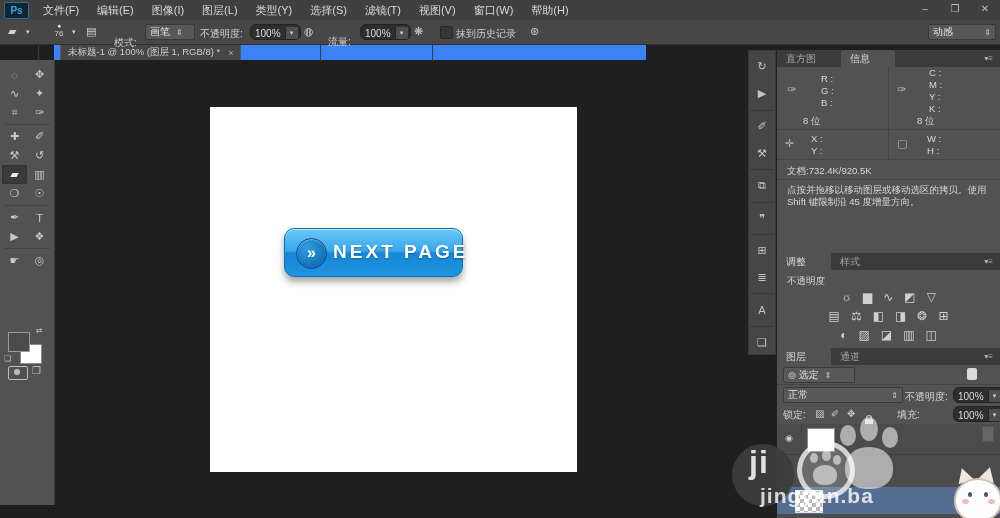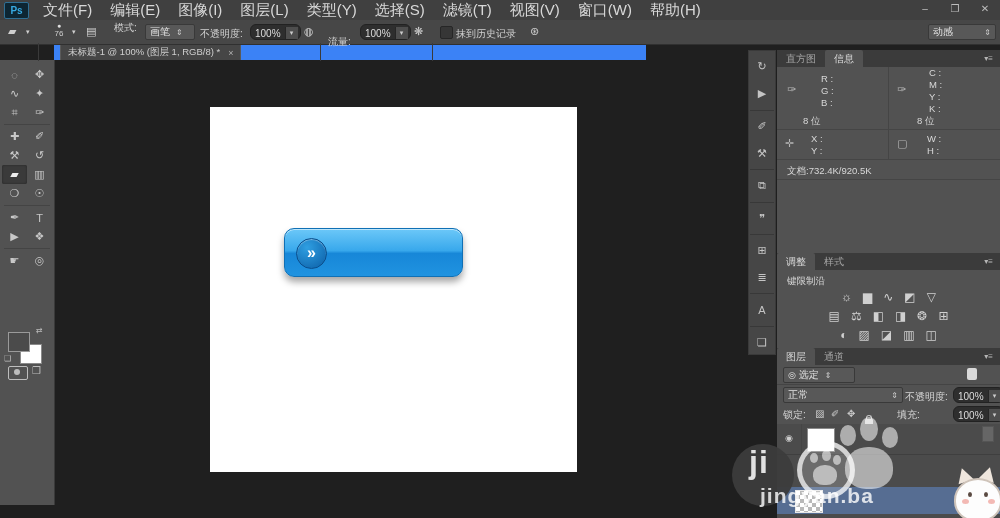--- a/index.html
+++ b/index.html
@@ -8,21 +8,21 @@
     background:#1f1f1f;color:#d6d6d6;
     font-family:"Liberation Sans","DejaVu Sans",sans-serif;
     -webkit-font-smoothing:antialiased;
   }
   .abs{position:absolute}
   
   .menubar{left:0;top:0;width:1000px;height:20px;background:#404040;border-bottom:1px solid #2c2c2c;z-index:20}
   .pslogo{left:4px;top:2px;width:23px;height:15px;background:#0d2633;border:1px solid #2f6f94;border-radius:2px;
           color:#37a9e1;font-weight:bold;font-size:10px;text-align:center;line-height:15px}
   .menuitems{left:34px;top:0;height:20px;display:flex;align-items:center}
-  .menu-item{padding:0 9px;font-size:15px;color:#d8d8d8;white-space:nowrap}
+  .menu-item{padding:0 9px;font-size:11px;color:#d8d8d8;white-space:nowrap}
   .winctl{top:2px;width:26px;height:14px;text-align:center;font-size:10px;color:#bdbdbd;line-height:14px}
   
   .optionsbar{left:0;top:20px;width:1000px;height:24px;background:#474747;border-bottom:1px solid #303030;z-index:20}
   .opt-icon{font-size:11px;color:#cfcfcf}
   .opt-label{font-size:10px;color:#d2d2d2;white-space:nowrap}
   .vbox{height:14px;background:#2e2e2e;border:1px solid #222;border-radius:6px;display:flex;align-items:flex-end;
         font-size:10px;color:#dcdcdc;padding:0 2px 0 4px}
   .vbox .arr{margin-left:4px;width:12px;height:12px;background:#4e4e4e;border-left:1px solid #262626;
              font-size:7px;color:#ccc;text-align:center;line-height:12px}
   .ddbox{height:14px;background:#585858;border:1px solid #393939;border-radius:2px;display:flex;align-items:center;
@@ -63,21 +63,21 @@
             letter-spacing:3px;text-shadow:0 1px 2px rgba(0,0,0,.3);white-space:nowrap}
   
   .dockstrip{left:748px;top:50px;width:26px;height:303px;background:#464646;border:1px solid #3a3a3a;z-index:15;
              display:flex;flex-direction:column;align-items:center}
   .dock-icon{width:24px;height:24px;display:flex;align-items:center;justify-content:center;
              font-size:11px;color:#c4c4c4;margin-top:4px}
   .dock-sep{width:24px;height:1px;background:#383838;margin-top:4px}
   
   .panel{background:#525252;z-index:15}
   .panel-tabs{position:absolute;left:0;top:0;right:0;height:17px;background:#3b3b3b;display:flex;font-size:10px}
-  .ptab{padding:2px 9px 0 9px;color:#a6a6a6;height:15px}
+  .ptab{padding:2px 25px 0 9px;color:#a6a6a6;height:15px}
   .ptab.active{background:#525252;color:#dadada;border-radius:2px 2px 0 0}
   .pmenu{margin-left:auto;color:#b5b5b5;font-size:8px;padding:4px 7px 0 0}
   .ilabel{position:absolute;font-size:9.5px;color:#d8d8d8;white-space:nowrap}
   .iicon{position:absolute;font-size:11px;color:#b5b5b5}
   .hline{position:absolute;left:0;right:0;height:1px;background:#454545}
   .vline{position:absolute;width:1px;background:#454545}
   .adj-row{position:absolute;left:0;width:223px;display:flex;justify-content:center;gap:11px}
   .adj-ic{font-size:12px;color:#d0d0d0}
   .lyr-row-label{font-size:10px;color:#d4d4d4;white-space:nowrap}
   .lockicon{position:relative;display:inline-block;width:8px;height:7px;background:#c9c9c9;border-radius:1px;top:1px}
@@ -130,21 +130,21 @@
 <div class="abs optionsbar">
   <span class="abs opt-icon" style="left:8px;top:5px">▰</span>
   <span class="abs opt-icon" style="left:26px;top:8px;font-size:7px">▾</span>
   <div class="abs osep" style="left:38px"></div>
   <div class="abs" style="left:46px;top:2px;width:26px;height:19px;text-align:center">
     <div style="font-size:7px;line-height:8px;color:#e0e0e0">●</div>
     <div style="font-size:8px;line-height:8px;color:#cfcfcf">76</div>
   </div>
   <span class="abs opt-icon" style="left:72px;top:8px;font-size:7px">▾</span>
   <span class="abs opt-icon" style="left:86px;top:5px">▤</span>
-  <span class="abs opt-label" style="left:114px;top:1px">模式:</span>
+  <span class="abs opt-label" style="left:114px;top:16px">模式:</span>
   <div class="abs ddbox" style="left:145px;top:4px;width:40px">
     <span>画笔</span>
     <span class="combo">⇕</span>
   </div>
   <span class="abs opt-label" style="left:200px;top:7px">不透明度:</span>
   <div class="abs vbox" style="left:250px;top:4px">
     <span>100%</span>
     <span class="arr">▾</span>
   </div>
   <span class="abs opt-icon" style="left:304px;top:5px">◍</span>
@@ -244,20 +244,21 @@
   <span class="abs mini" style="left:4px;top:294px">❏</span>
   <div class="abs qmask">
       <i></i>
     </div>
   <span class="abs scrmode">❐</span>
 </div>
 
 <div class="abs docwhite">
   <div class="np-btn">
     <div class="np-circle">»</div>
+    <div class="np-label">NEXT PAGE</div>
   </div>
 </div>
 
 <div class="abs dockstrip">
   <div class="dock-icon">↻</div>
   <div class="dock-icon">▶</div>
   <div class="dock-sep"></div>
   <div class="dock-icon">✐</div>
   <div class="dock-icon">⚒</div>
   <div class="dock-sep"></div>
@@ -296,30 +297,31 @@
     <div class="vline" style="left:111px;top:62px;height:30px"></div>
     <span class="iicon" style="left:8px;top:70px">✛</span>
     <span class="ilabel" style="left:34px;top:66px">X :</span>
     <span class="ilabel" style="left:34px;top:78px">Y :</span>
     <span class="iicon" style="left:120px;top:70px">▢</span>
     <span class="ilabel" style="left:150px;top:66px">W :</span>
     <span class="ilabel" style="left:150px;top:78px">H :</span>
     <div class="hline" style="top:92px"></div>
     <span class="ilabel" style="left:10px;top:98px">文档:732.4K/920.5K</span>
     <div class="hline" style="top:112px"></div>
+    <div class="ilabel" style="left:10px;top:117px;width:203px;white-space:normal;line-height:12px">点按并拖移以移动图层或移动选区的拷贝。使用 Shift 键限制沿 45 度增量方向。</div>
   </div>
 </div>
 
 <div class="abs panel" style="left:777px;top:253px;width:223px;height:95px">
   <div class="panel-tabs">
     <span class="ptab active">调整</span>
     <span class="ptab">样式</span>
     <span class="pmenu">▾≡</span>
   </div>
-  <span class="ilabel" style="left:10px;top:22px">键限制沿</span>
+  <span class="ilabel" style="left:10px;top:22px">不透明度</span>
   <div class="adj-row" style="top:37px">
     <span class="adj-ic">☼</span>
     <span class="adj-ic">▆</span>
     <span class="adj-ic">∿</span>
     <span class="adj-ic">◩</span>
     <span class="adj-ic">▽</span>
   </div>
   <div class="adj-row" style="top:56px">
     <span class="adj-ic">▤</span>
     <span class="adj-ic">⚖</span>

